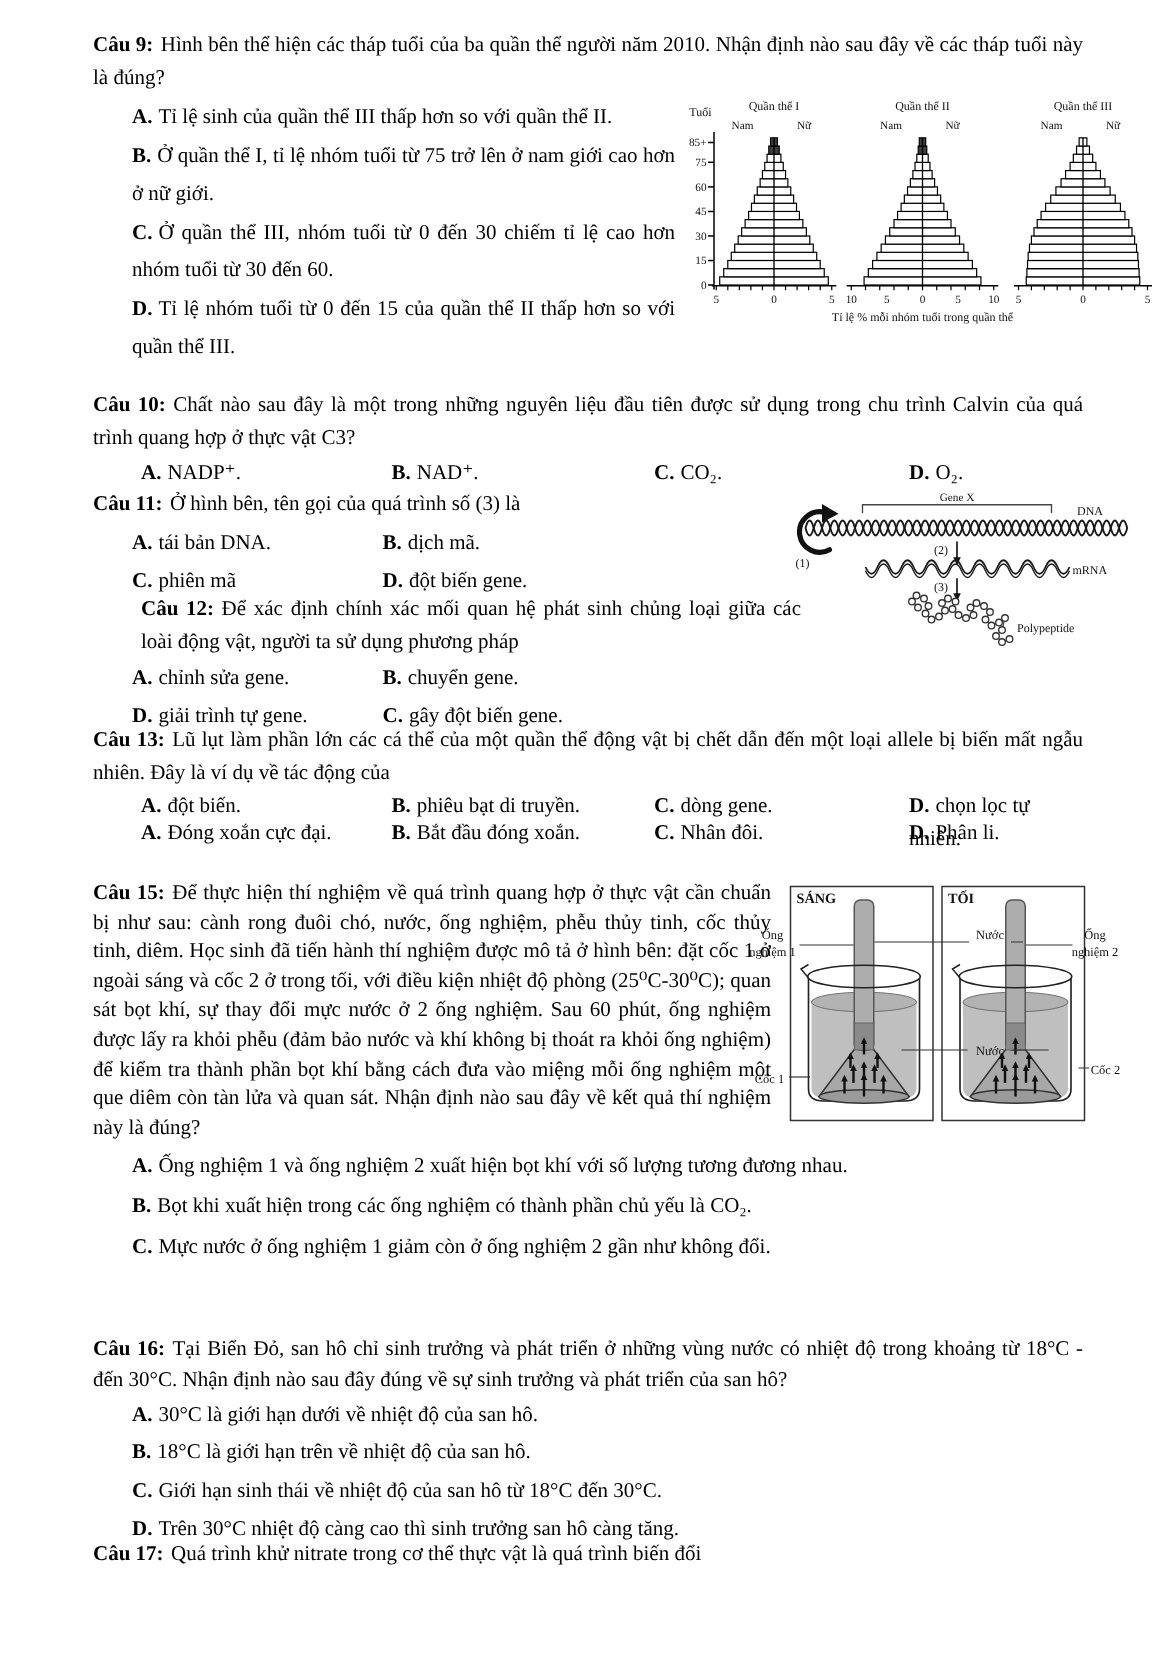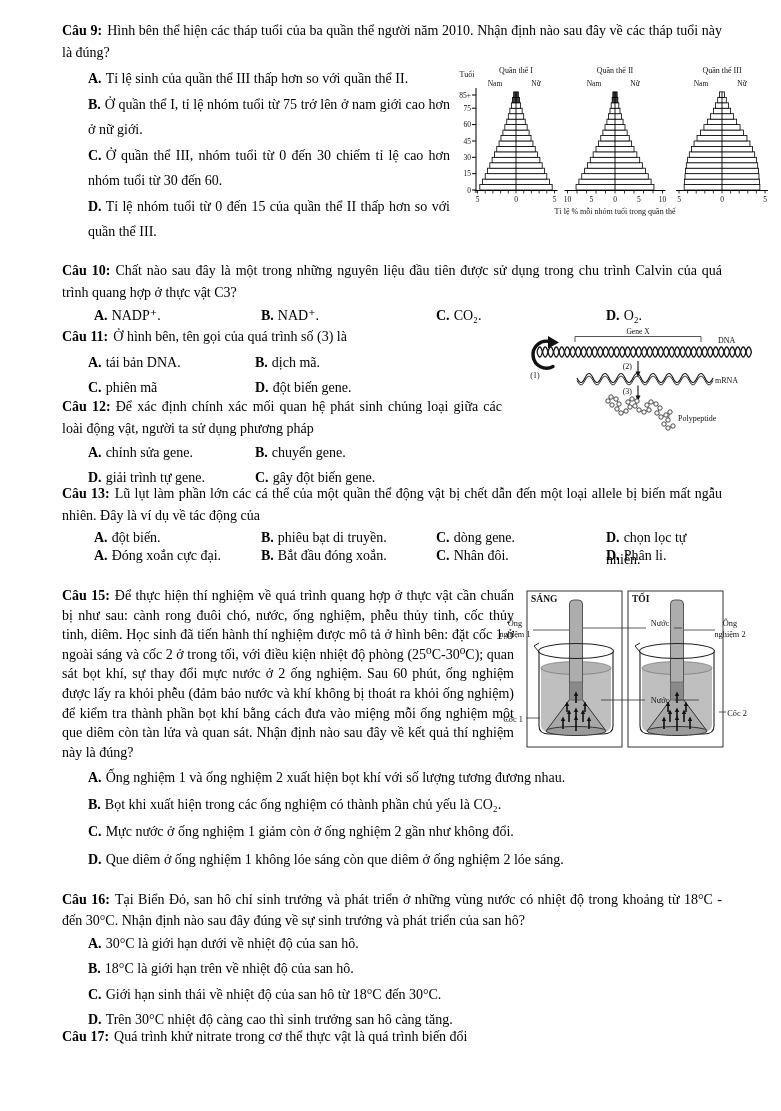--- a/index.html
+++ b/index.html
@@ -8,21 +8,21 @@
   .sec{position:absolute;left:62px;width:660px;}
   .stem{text-align:justify;line-height:22px;}
   .ql{font-weight:bold;margin-right:5px;}
   .ol{font-weight:bold;margin-right:4px;}
   .row4{display:grid;grid-template-columns:167px 175px 170px 1fr;margin-left:32px;line-height:22px;}
   .row2{display:grid;grid-template-columns:167px 1fr;margin-left:26px;line-height:24.5px;}
   .optcol{margin-left:26px;width:362px;line-height:25.5px;text-align:justify;}
   .optcol div{margin:0;}
   .optline{margin-left:26px;line-height:27.2px;}
   .q16opts{margin-left:26px;line-height:25.4px;}
-  .w440{width:440px;}
+  .w440{width:440px;margin-left:32px;}
   .w452{width:452px;line-height:19.6px;}
   figure{position:absolute;margin:0;padding:0;}
   svg{display:block;}
   svg text{font-family:"Liberation Serif","DejaVu Serif",serif;fill:#111;}
   .footer{position:absolute;left:0;top:1088px;width:781px;text-align:center;
           font-weight:bold;font-size:15px;}
 </style>
 </head>
 <body>
 
@@ -87,21 +87,20 @@
     </div>
   </div>
 
   <div class="sec stem w452" style="top:586px">
     <span class="ql">Câu 15:</span><span>Để thực hiện thí nghiệm về quá trình quang hợp ở thực vật cần chuẩn bị như sau: cành rong đuôi chó, nước, ống nghiệm, phễu thủy tinh, cốc thủy tinh, diêm. Học sinh đã tiến hành thí nghiệm được mô tả ở hình bên: đặt cốc 1 ở ngoài sáng và cốc 2 ở trong tối, với điều kiện nhiệt độ phòng (25⁰C-30⁰C); quan sát bọt khí, sự thay đổi mực nước ở 2 ống nghiệm. Sau 60 phút, ống nghiệm được lấy ra khỏi phễu (đảm bảo nước và khí không bị thoát ra khỏi ống nghiệm) để kiểm tra thành phần bọt khí bằng cách đưa vào miệng mỗi ống nghiệm một que diêm còn tàn lửa và quan sát. Nhận định nào sau đây về kết quả thí nghiệm này là đúng?</span>
   </div>
   <div class="sec" style="top:764px">
     <div class="optline"><span class="ol">A.</span><span>Ống nghiệm 1 và ống nghiệm 2 xuất hiện bọt khí với số lượng tương đương nhau.</span></div>
     <div class="optline"><span class="ol">B.</span><span>Bọt khi xuất hiện trong các ống nghiệm có thành phần chủ yếu là CO₂.</span></div>
     <div class="optline"><span class="ol">C.</span><span>Mực nước ở ống nghiệm 1 giảm còn ở ống nghiệm 2 gần như không đổi.</span></div>
-    <div class="optline"><span class="ol">D.</span><span>Que diêm ở ống nghiệm 1 không lóe sáng còn que diêm ở ống nghiệm 2 lóe sáng.</span></div>
   </div>
 
   <div class="sec" style="top:889px">
     <div class="stem" style="line-height:21px"><span class="ql">Câu 16:</span><span>Tại Biển Đỏ, san hô chỉ sinh trưởng và phát triển ở những vùng nước có nhiệt độ trong khoảng từ 18°C - đến 30°C. Nhận định nào sau đây đúng về sự sinh trưởng và phát triển của san hô?</span></div>
     <div class="q16opts">
       <div><span class="ol">A.</span><span>30°C là giới hạn dưới về nhiệt độ của san hô.</span></div>
       <div><span class="ol">B.</span><span>18°C là giới hạn trên về nhiệt độ của san hô.</span></div>
       <div><span class="ol">C.</span><span>Giới hạn sinh thái về nhiệt độ của san hô từ 18°C đến 30°C.</span></div>
       <div><span class="ol">D.</span><span>Trên 30°C nhiệt độ càng cao thì sinh trưởng san hô càng tăng.</span></div>
     </div>

